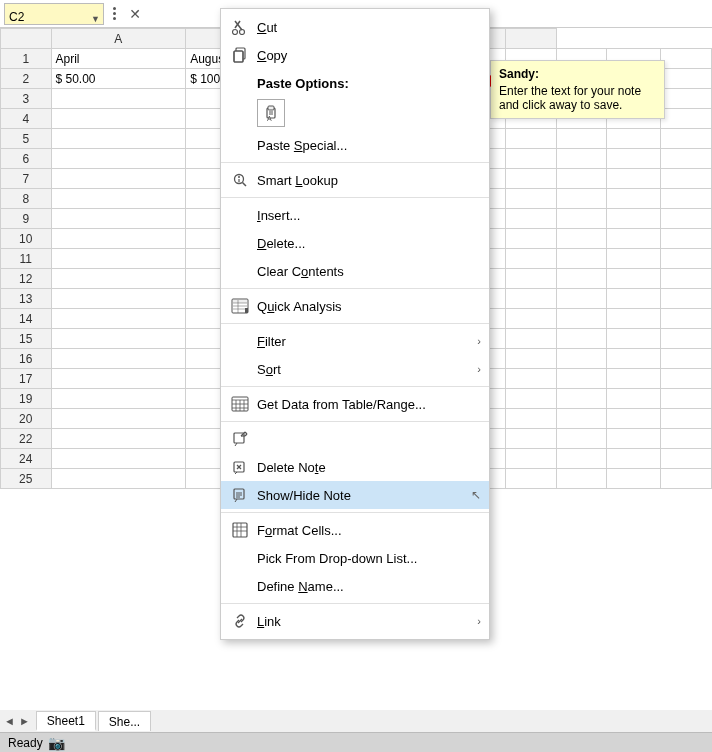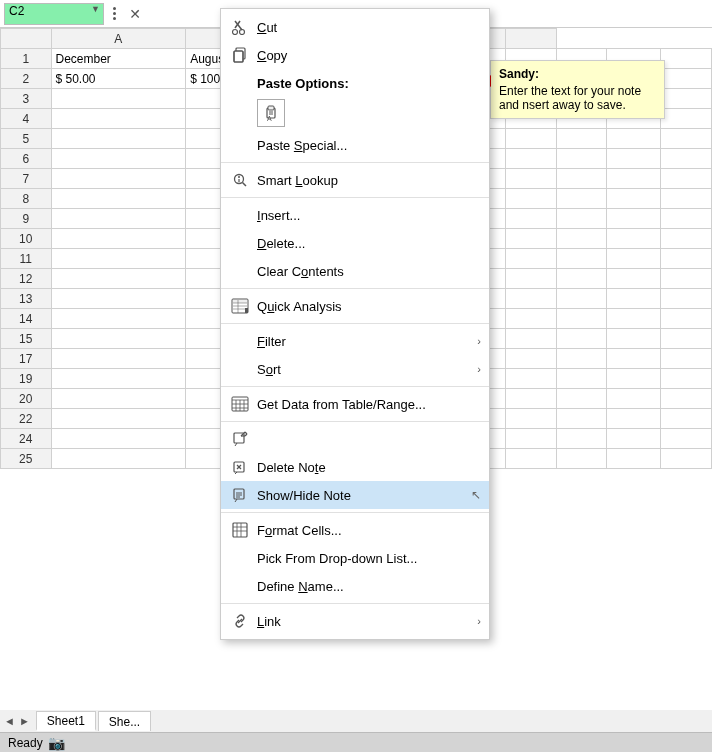--- a/index.html
+++ b/index.html
@@ -18,24 +18,24 @@
       display: flex;
       align-items: center;
       height: 28px;
       border-bottom: 1px solid #ccc;
       background: #fff;
       padding: 0 4px;
     }
     .name-box {
       width: 100px;
       border: 1px solid #bbb;
-      background: #86efac;
+      background: #fef9c3;
       height: 22px;
       display: flex;
-      align-items: flex-start;
+      align-items: flex-end;
       padding: 0 4px;
       font-size: 12px;
       position: relative;
     }
     .name-box-arrow {
       position: absolute;
       right: 3px;
       font-size: 9px;
       color: #555;
     }
@@ -285,21 +285,21 @@
           <th class="col-header col-B">B</th>
           <th class="col-header col-C col-selected">C</th>
           <th class="col-header" style="min-width:60px;width:60px;">D</th>
           <th class="col-header" style="min-width:30px;width:30px;"></th>
         </tr>
       </thead>
       <tbody id="grid-body">
 
       <tr>
             <th class="row-header">1</th>
-            <td style="min-width: 80px; width: 80px;">December</td>
+            <td style="min-width: 80px; width: 80px;">April</td>
             <td style="min-width: 80px; width: 80px;">August</td>
             <td style="min-width: 50px; width: 50px;">Sep...</td>
             <td style="min-width: 60px; width: 60px;"></td>
             <td style="min-width: 30px; width: 30px;"></td>
             <td style="min-width: 30px; width: 30px;"></td>
             <td style="min-width: 30px; width: 30px;"></td>
             <td style="min-width: 30px; width: 30px;"></td>
           </tr>
           <tr>
             <th class="row-header">2</th>
@@ -449,20 +449,31 @@
             <td style="min-width: 80px; width: 80px;"></td>
             <td style="min-width: 80px; width: 80px;"></td>
             <td style="min-width: 50px; width: 50px;"></td>
             <td style="min-width: 60px; width: 60px;"></td>
             <td style="min-width: 30px; width: 30px;"></td>
             <td style="min-width: 30px; width: 30px;"></td>
             <td style="min-width: 30px; width: 30px;"></td>
             <td style="min-width: 30px; width: 30px;"></td>
           </tr>
           <tr>
+            <th class="row-header">16</th>
+            <td style="min-width: 80px; width: 80px;"></td>
+            <td style="min-width: 80px; width: 80px;"></td>
+            <td style="min-width: 50px; width: 50px;"></td>
+            <td style="min-width: 60px; width: 60px;"></td>
+            <td style="min-width: 30px; width: 30px;"></td>
+            <td style="min-width: 30px; width: 30px;"></td>
+            <td style="min-width: 30px; width: 30px;"></td>
+            <td style="min-width: 30px; width: 30px;"></td>
+          </tr>
+          <tr>
             <th class="row-header">17</th>
             <td style="min-width: 80px; width: 80px;"></td>
             <td style="min-width: 80px; width: 80px;"></td>
             <td style="min-width: 50px; width: 50px;"></td>
             <td style="min-width: 60px; width: 60px;"></td>
             <td style="min-width: 30px; width: 30px;"></td>
             <td style="min-width: 30px; width: 30px;"></td>
             <td style="min-width: 30px; width: 30px;"></td>
             <td style="min-width: 30px; width: 30px;"></td>
           </tr>
@@ -521,21 +532,21 @@
             <td style="min-width: 30px; width: 30px;"></td>
             <td style="min-width: 30px; width: 30px;"></td>
           </tr>
         </tbody>
     </table>
   </div>
 </div>
 
 <div class="note-tooltip">
   <div class="note-author">Sandy:</div>
-  <div class="note-body">Enter the text for your note and nsert away to save.</div>
+  <div class="note-body">Enter the text for your note and click away to save.</div>
 </div>
 
 <div class="context-menu">
 
   <div class="menu-item">
     <span class="menu-icon">
       <svg width="16" height="16" viewBox="0 0 16 16" fill="none">
         <line x1="3" y1="2" x2="10" y2="11" stroke="#555" stroke-width="1.5"></line>
         <line x1="8" y1="2" x2="3" y2="9" stroke="#555" stroke-width="1.5"></line>
         <circle cx="3" cy="13" r="2.5" stroke="#555" stroke-width="1.2" fill="none"></circle>

